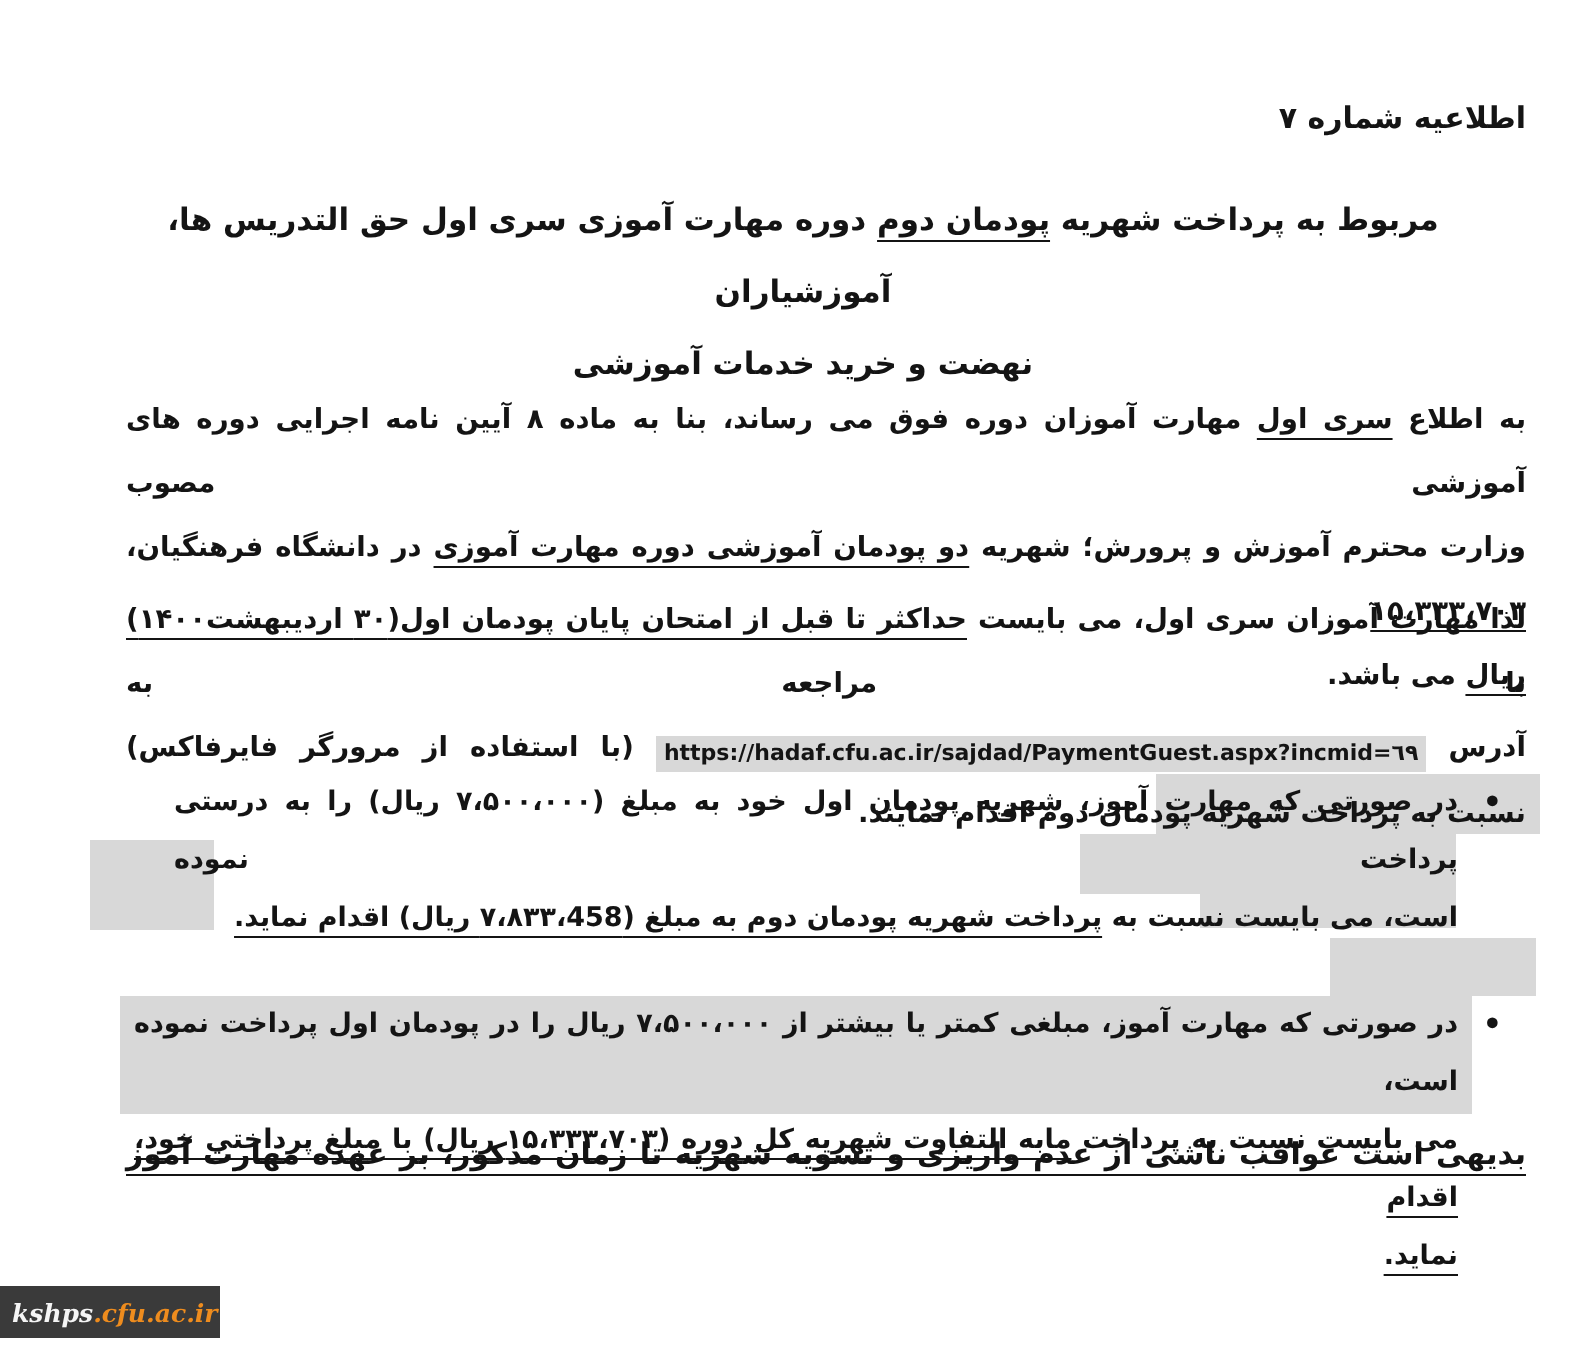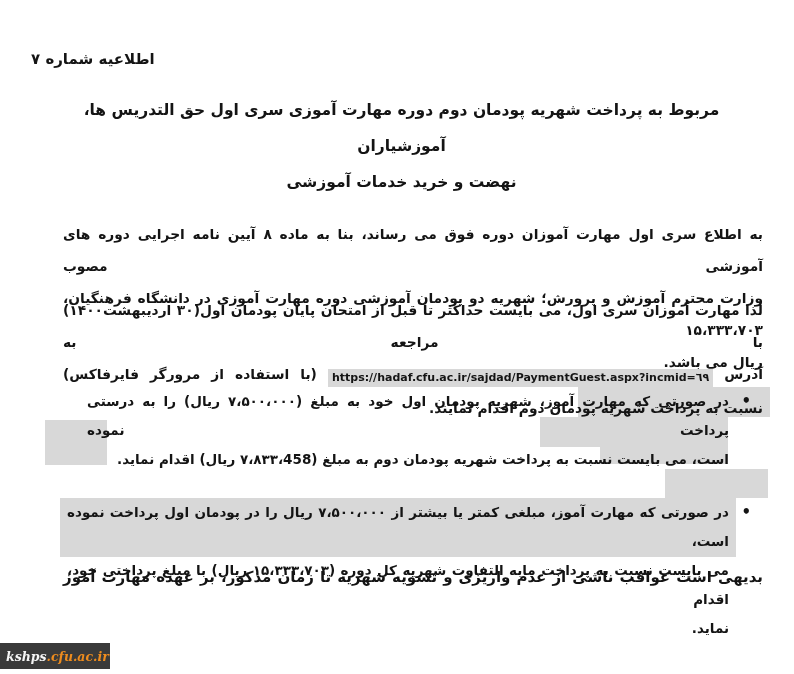--- a/index.html
+++ b/index.html
@@ -19,42 +19,42 @@
   .hl-rect { position: absolute; background: var(--highlight, #d8d8d8); z-index: 0; }
   .r1  { left: 578px; top: 387px; width: 192px; height: 30px; }
   .r2  { left: 540px; top: 417px; width: 188px; height: 30px; }
   .r2b { left: 600px; top: 447px; width: 128px; height: 17px; }
   .r3  { left: 45px;  top: 420px; width: 62px;  height: 45px; }
   .r4  { left: 665px; top: 469px; width: 103px; height: 29px; }
   .r5  { left: 60px;  top: 498px; width: 676px; height: 59px; }
 
   .title {
     position: absolute; top: 50px; left: 31px; right: 31px;
-    margin: 0; text-align: left; font-size: 15px; z-index: 1;
+    margin: 0; text-align: right; font-size: 15px; z-index: 1;
   }
   .heading {
     position: absolute; top: 92px; left: 40px; right: 31px;
     font-size: 15.5px; line-height: 36px; z-index: 1;
   }
   .para { position: absolute; right: 31px; left: 63px; z-index: 1; }
-  .para1 { top: 194px; font-size: 13.8px; line-height: 32px; margin-top: 24px; }
+  .para1 { top: 194px; font-size: 13.8px; line-height: 32px; }
   .para2 { top: 294px; font-size: 13.8px; line-height: 32px; }
   .closing { top: 561px; font-size: 15px; line-height: 33px; }
 
   .line { text-align: justify; text-align-last: justify; }
   .line.last { text-align-last: right; }
   .centered .line, .centered .line.last { text-align: center; text-align-last: center; }
 
   .bullets { position: absolute; top: 387px; right: 41px; left: 63px; font-size: 13.5px; z-index: 1; }
   .bullet { position: relative; padding-right: 24px; line-height: 29px; }
   .b1 { padding-left: 24px; margin-bottom: 24px; }
   .b2 { padding-left: 4px; }
   .dot { position: absolute; right: 2px; top: 0; font-size: 15px; }
 
-  .u { text-decoration-thickness: 1.3px; text-underline-offset: 5px; }
+  .u { text-decoration: underline; text-decoration-thickness: 1.3px; text-underline-offset: 5px; }
   .hl { background: var(--highlight, #d8d8d8); }
   .ltr {
     direction: ltr; unicode-bidi: isolate;
     font-size: 11px; padding: 2px 4px 3px;
     position: relative; top: 2px;
   }
 
   .watermark {
     position: absolute; left: 0; top: 643px; width: 110px; height: 26px;
     background: var(--watermark-bg, #3a3a3a);

